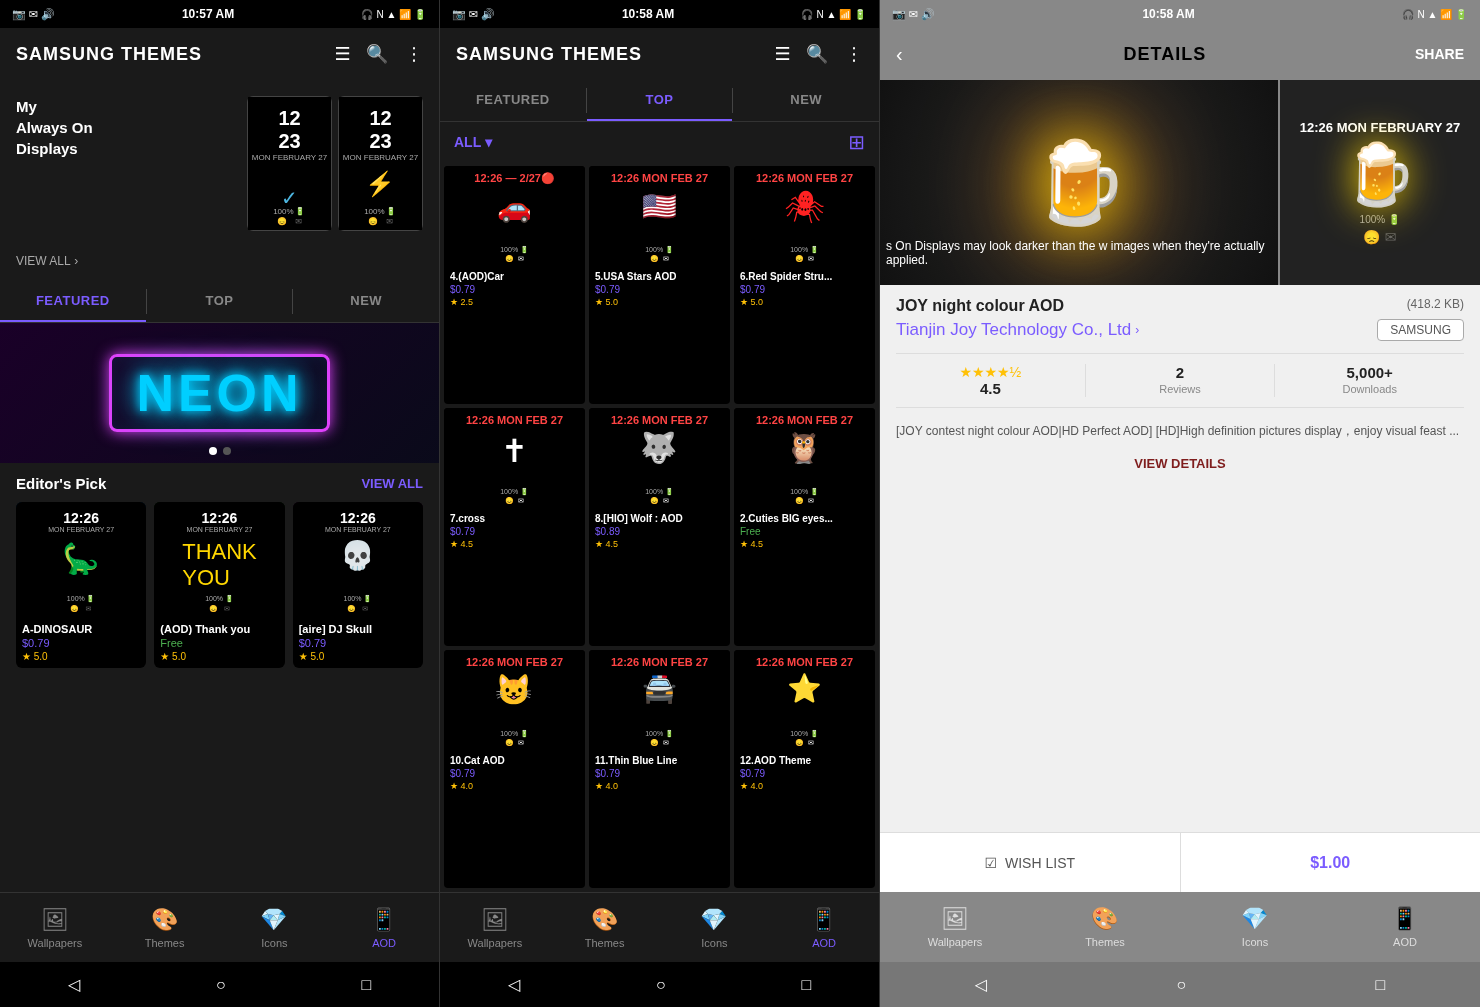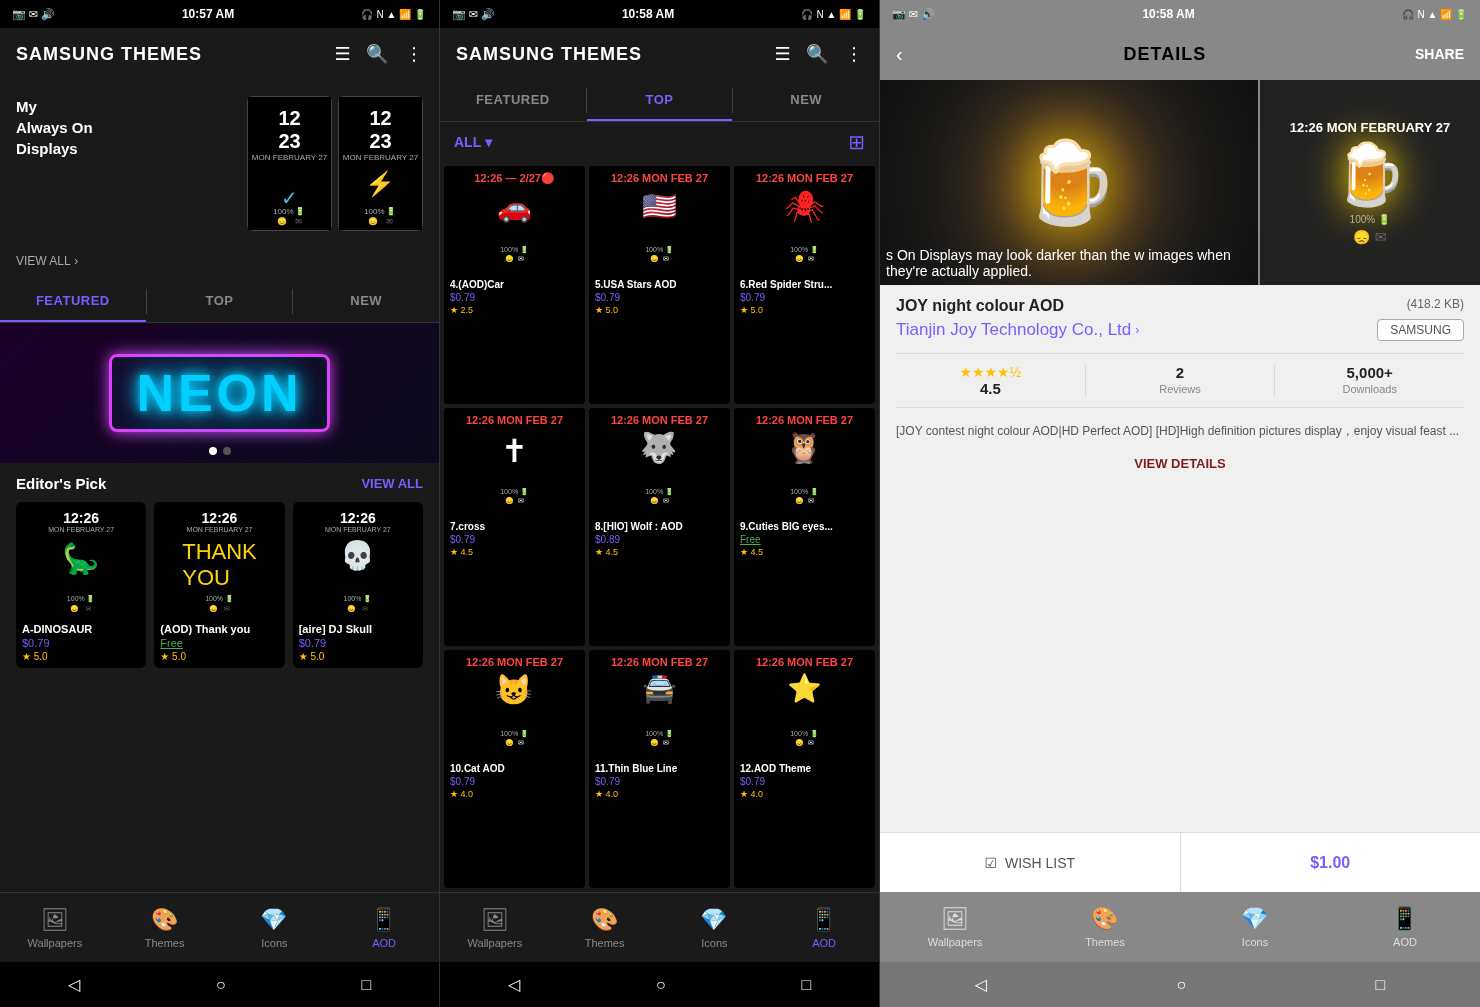--- a/index.html
+++ b/index.html
@@ -213,21 +213,21 @@
       justify-content: center;
       font-size: 11px;
       color: #fff;
       position: relative;
       overflow: hidden;
     }
     .editor-card-info { padding: 6px; }
     .editor-card-name { color: #fff; font-size: 11px; font-weight: bold; margin-bottom: 2px; }
     .editor-card-price { font-size: 11px; margin-bottom: 2px; }
     .price-paid { color: #7b5cff; }
-    .price-free { color: #4CAF50; text-decoration: underline; }
+    .price-free { color: #4CAF50; }
     .stars { color: #ffc107; font-size: 10px; }
 
     
     .filter-row {
       display: flex;
       align-items: center;
       justify-content: space-between;
       padding: 8px 14px;
       background: #1a1a1a;
       flex-shrink: 0;
@@ -260,21 +260,21 @@
       cursor: pointer;
     }
     .grid-item-img {
       height: 100px;
       display: flex;
       align-items: center;
       justify-content: center;
       position: relative;
       background: #0a0a0a;
     }
-    .grid-item-info { padding: 5px 6px; margin-top: 8px; }
+    .grid-item-info { padding: 5px 6px; }
     .grid-item-name { color: #fff; font-size: 10px; font-weight: bold; margin-bottom: 2px; white-space: nowrap; overflow: hidden; text-overflow: ellipsis; }
     .grid-item-price { font-size: 10px; margin-bottom: 2px; }
     .grid-stars { color: #ffc107; font-size: 9px; }
 
     
     .aod-mock {
       width: 100%;
       height: 100%;
       background: #000;
       display: flex;
@@ -314,36 +314,36 @@
     }
     .detail-img-1 {
       flex: 1;
       background: #555;
       display: flex;
       align-items: center;
       justify-content: center;
       position: relative;
     }
     .detail-img-2 {
-      width: 220px;
+      width: 200px;
       background: #222;
       display: flex;
       flex-direction: column;
       align-items: center;
       justify-content: center;
       color: #fff;
       position: relative;
     }
     .detail-note {
       position: absolute;
-      bottom: 6px;
+      bottom: 18px;
       left: 6px;
       right: 6px;
       color: #fff;
-      font-size: 14px;
+      font-size: 12px;
       text-align: left;
     }
     .detail-clock { font-size: 13px; font-weight: bold; color: #fff; margin-bottom: 4px; }
     .detail-batt { font-size: 10px; color: #aaa; margin-top: 4px; }
     .detail-icons { font-size: 14px; color: #666; margin-top: 4px; }
 
     .detail-body {
       flex: 1;
       background: #f0f0f0;
       overflow-y: auto;
@@ -783,21 +783,21 @@
           <div style="font-size:11px;font-weight:bold;color:#f44;">12:26 MON FEB 27</div>
           <div class="owl-img" style="margin-top:4px;font-size:30px;">🦉</div>
           <div style="font-size:7px;color:#aaa;position:absolute;bottom:12px;">100% 🔋</div>
           <div style="position:absolute;bottom:3px;display:flex;gap:4px;font-size:7px;">
               <span>😞</span>
               <span>✉</span>
             </div>
         </div>
       </div>
       <div class="grid-item-info">
-        <div class="grid-item-name">9.Cuties BIG eyes...</div>
+        <div class="grid-item-name">2.Cuties BIG eyes...</div>
         <div class="grid-item-price price-free">Free</div>
         <div class="grid-stars">★ <span>4.5</span></div>
       </div>
     </div>
 
     <div class="grid-item">
       <div class="grid-item-img">
         <div class="aod-mock" style="justify-content:flex-start;padding-top:6px;">
           <div style="font-size:11px;font-weight:bold;color:#f44;">12:26 MON FEB 27</div>
           <div class="cat-img" style="margin-top:4px;font-size:30px;">😺</div>

